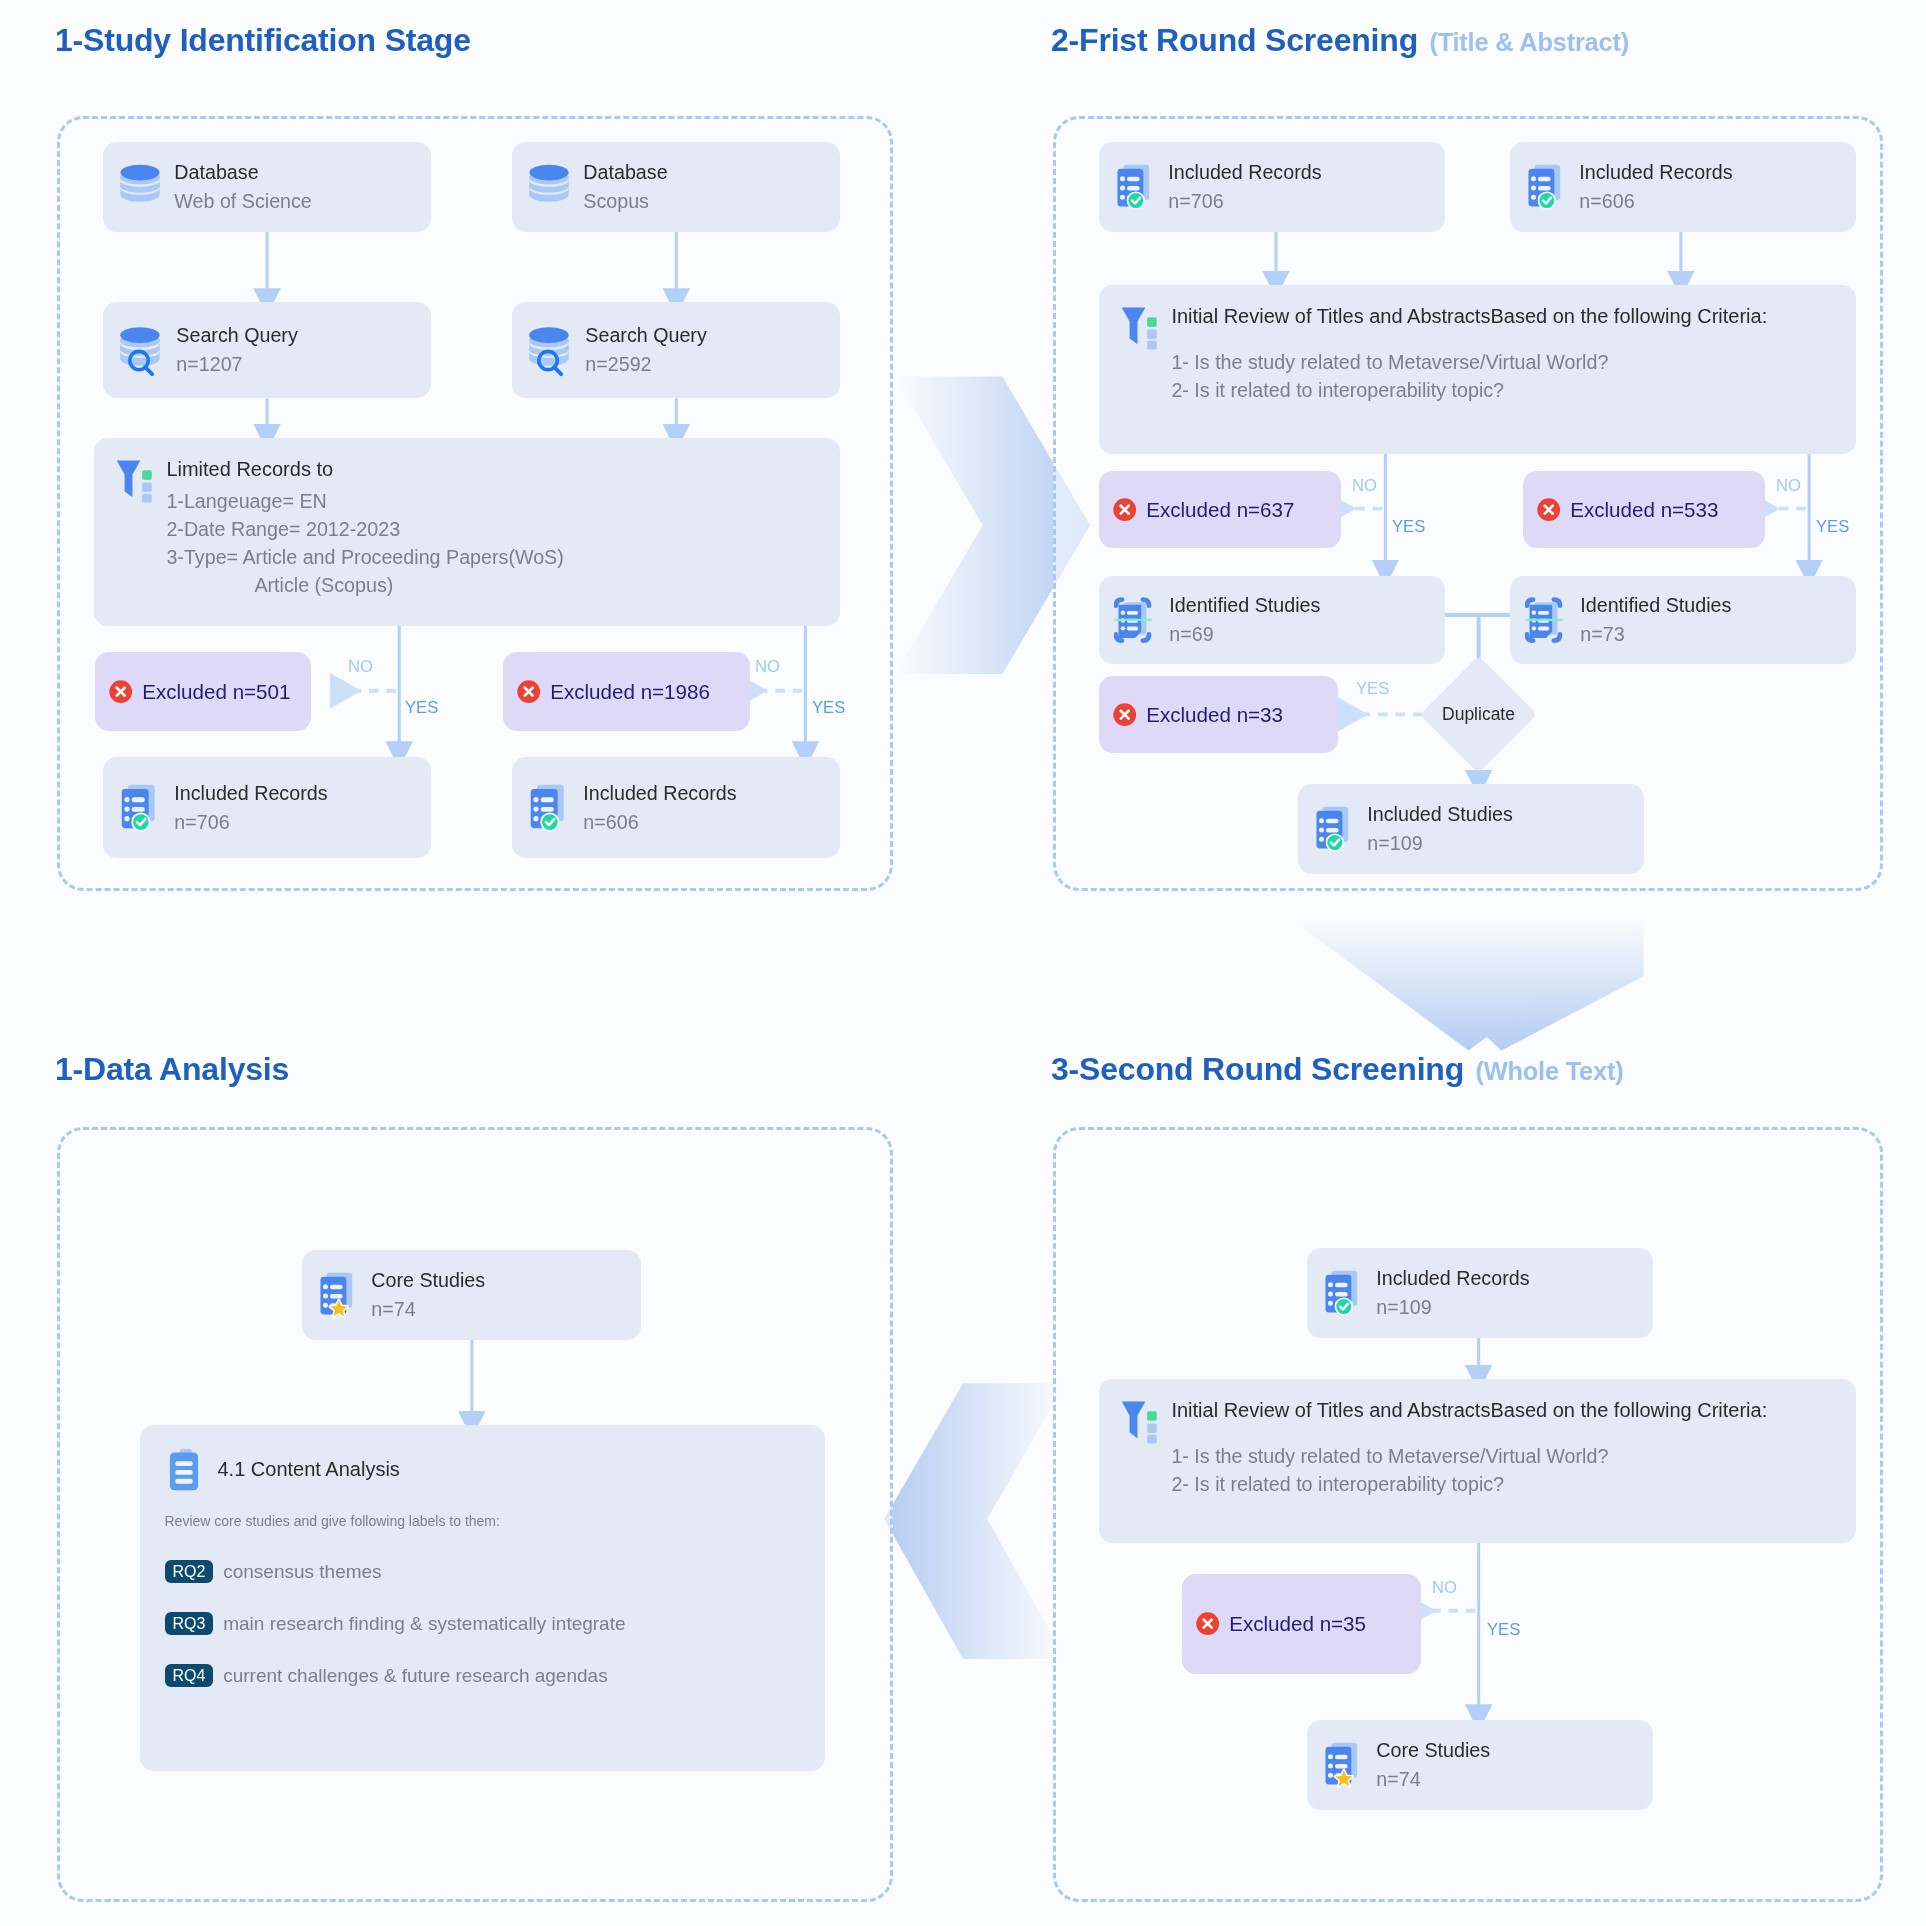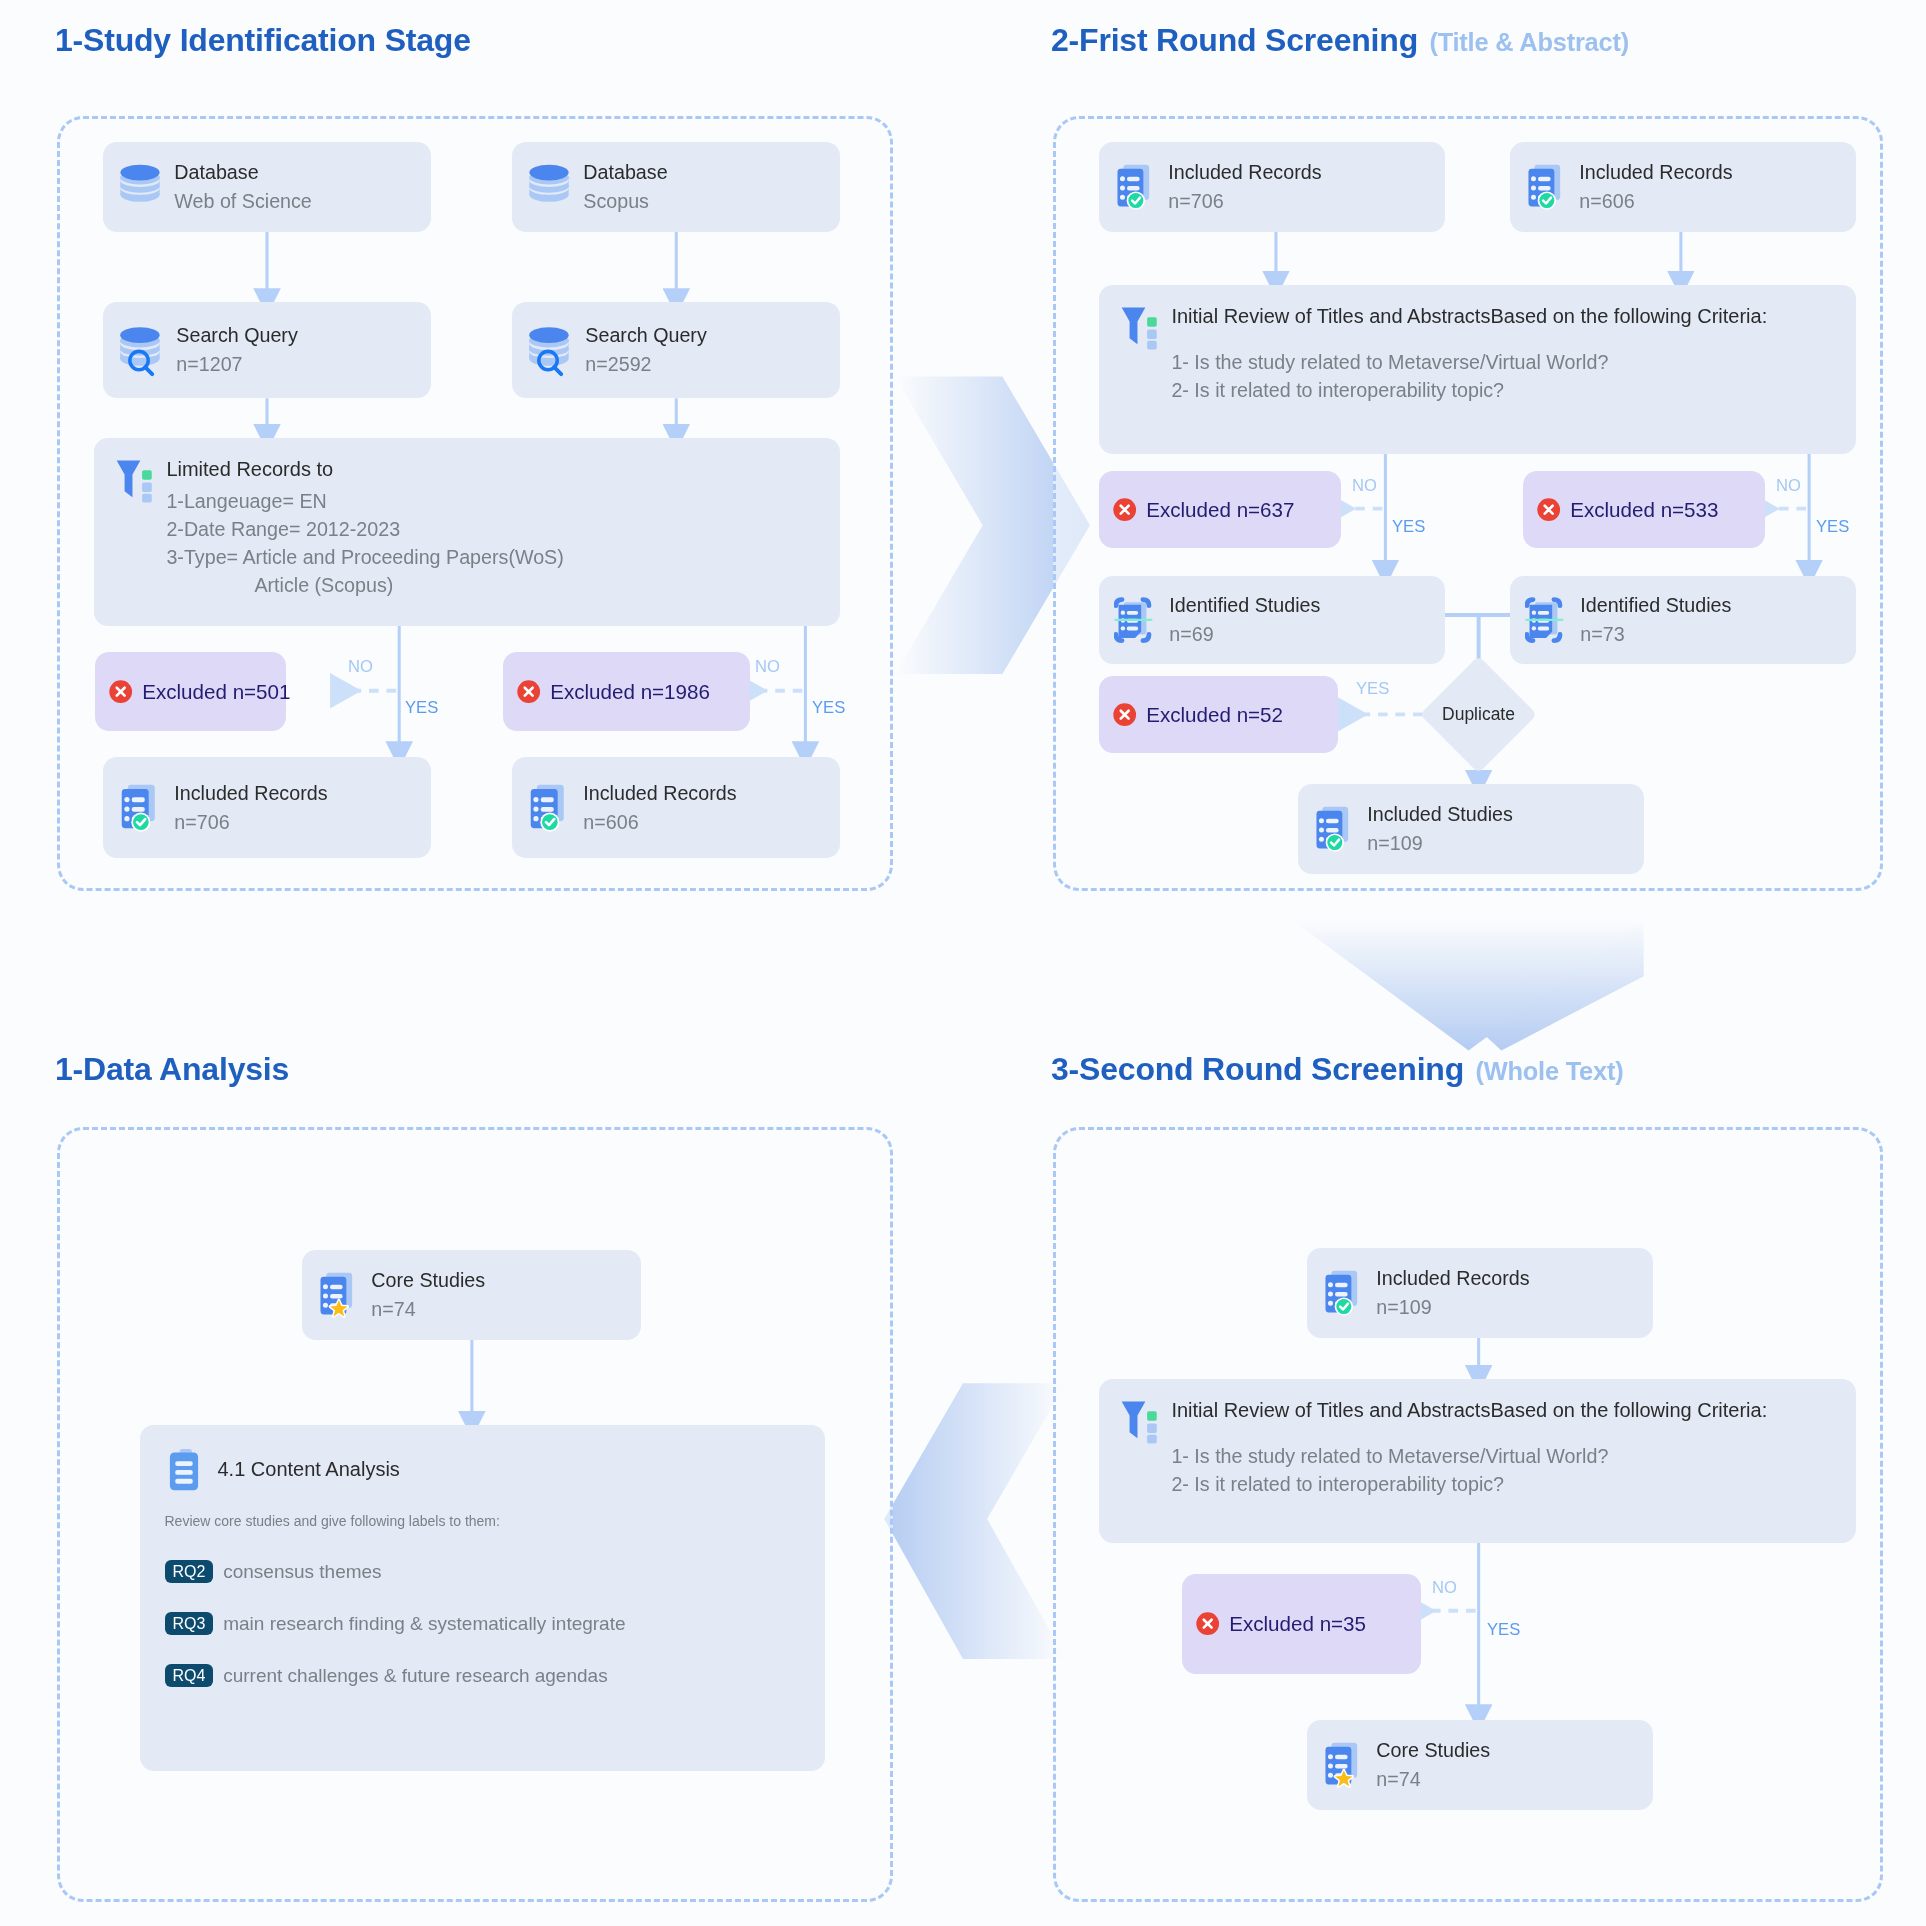--- a/index.html
+++ b/index.html
@@ -251,21 +251,21 @@
     <div>
       <div class="head">Limited Records to</div>
       <div class="subline" style="margin-top:5.3px;">1-Langeuage= EN</div>
       <div class="subline">2-Date Range= 2012-2023</div>
       <div class="subline">3-Type= Article and Proceeding Papers(WoS)</div>
       <div class="subline" style="margin-left:88px;">Article (Scopus)</div>
     </div>
   </div>
 </div>
 
-<div class="excl" style="left:95px;top:652px;width:191px;height:79px;">
+<div class="excl" style="left:95px;top:652px;width:216px;height:79px;">
   <span class="xico">
     <svg width="25.4" height="25.4" viewBox="0 0 58 58">
       <circle cx="29" cy="29" r="26" fill="#ea4335"></circle>
       <path d="M20,20 L38,38 M38,20 L20,38" stroke="#ffffff" stroke-width="6" stroke-linecap="round"></path>
     </svg>
   </span>
   <span class="elab">Excluded n=501</span>
 </div>
 
 <div class="excl" style="left:503px;top:652px;width:247px;height:79px;">
@@ -471,21 +471,21 @@
   <span>Duplicate</span>
 </div>
 
 <div class="excl" style="left:1099px;top:676px;width:239px;height:77px;">
   <span class="xico">
     <svg width="25.4" height="25.4" viewBox="0 0 58 58">
       <circle cx="29" cy="29" r="26" fill="#ea4335"></circle>
       <path d="M20,20 L38,38 M38,20 L20,38" stroke="#ffffff" stroke-width="6" stroke-linecap="round"></path>
     </svg>
   </span>
-  <span class="elab">Excluded n=52</span>
+  <span class="elab">Excluded n=33</span>
 </div>
 
 <div class="edgelabel pale" style="left:1356px;top:679px;">YES</div>
 
 <div class="node" style="left:1298px;top:784px;width:346px;height:90px;">
   <span class="ico">
     <svg width="42" height="48" viewBox="0 0 100 115">
       <rect x="22" y="4" width="62" height="84" rx="8" fill="#a9c8f5"></rect>
       <rect x="8" y="14" width="62" height="90" rx="8" fill="#4a86ee"></rect>
       <circle cx="20" cy="38" r="6" fill="#eef3fb"></circle>

